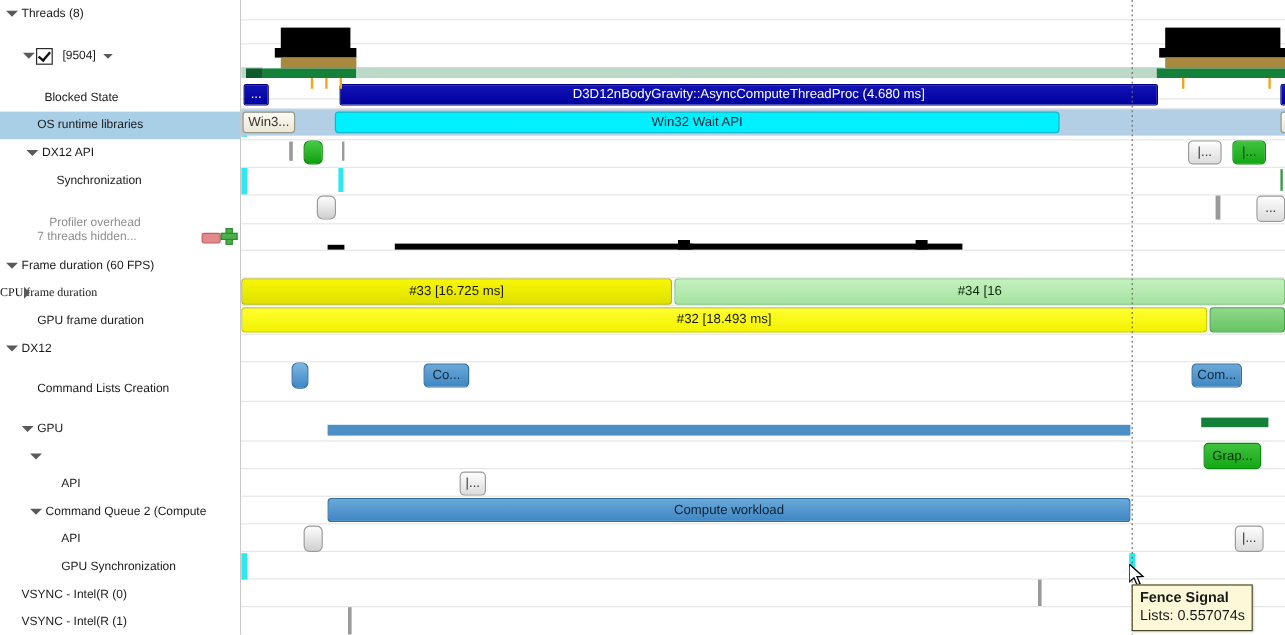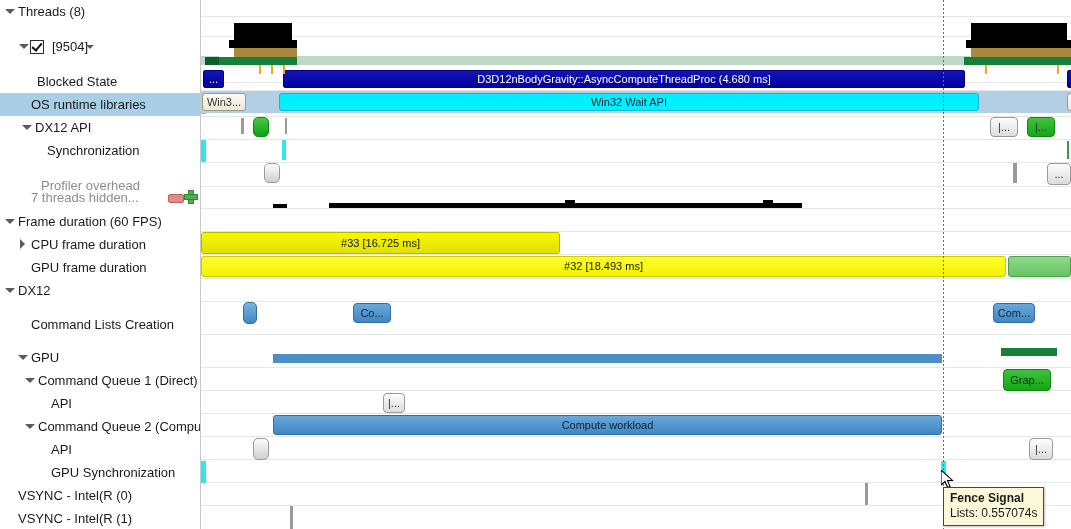--- a/index.html
+++ b/index.html
@@ -8,21 +8,21 @@
     font-family:"Liberation Sans","DejaVu Sans",sans-serif;
     font-size:12px;color:#1a1a1a;background:#ffffff;
   }
   #app{position:relative;width:1071px;height:529px;}
 
   
   #sidebar{position:absolute;left:0;top:0;width:200px;height:529px;background:#ffffff;}
   #sidebar-divider{position:absolute;left:200px;top:0;width:1px;height:529px;background:#c8c8c8;}
   .tree-row{position:absolute;left:0;width:200px;height:23px;display:flex;align-items:center;white-space:nowrap;}
   .tree-row.selected{background:#a8cfe6;}
-  .tree-label{font-size:13px;line-height:23px;}
+  .tree-label{font-size:10px;line-height:23px;}
   .tree-label.dim{color:#8d8d8d;}
   .twisty{position:absolute;width:11px;height:11px;}
   .twisty.open::before{
     content:"";position:absolute;left:1px;top:3px;
     border-left:5px solid transparent;border-right:5px solid transparent;
     border-top:5px solid #5a5a5a;
   }
   .twisty.closed::before{
     content:"";position:absolute;left:3px;top:0px;
     border-top:5px solid transparent;border-bottom:5px solid transparent;
@@ -135,39 +135,38 @@
         <span class="minus-ico" style="left: 168px; top: 8px;"></span>
         <span class="plus-ico" style="left: 184px; top: 4px;"></span>
         <span class="tree-label dim" style="margin-left: 31px;">7 threads hidden...</span>
       </div>
       <div class="tree-row" style="top: 210px;">
         <span class="twisty open" style="left: 4px; top: 6px;"></span>
         <span class="tree-label" style="margin-left: 18px;">Frame duration (60 FPS)</span>
       </div>
       <div class="tree-row" style="top: 233px;">
         <span class="twisty closed" style="left: 17px; top: 6px;"></span>
-        <span class="tree-label" style="margin-left: 31px;">CPU frame duration</span>
+        <span class="tree-label" style=" font-family: Liberation Serif, serif;">CPU frame duration</span>
       </div>
       <div class="tree-row" style="top: 256px;">
         <span class="tree-label" style="margin-left: 31px;">GPU frame duration</span>
       </div>
       <div class="tree-row" style="top: 279px; text-align: right;">
         <span class="twisty open" style="left: 4px; top: 6px;"></span>
         <span class="tree-label" style="margin-left: 18px;">DX12</span>
       </div>
       <div class="tree-row" style="top: 313px;">
         <span class="tree-label" style="margin-left: 31px;">Command Lists Creation</span>
       </div>
       <div class="tree-row" style="top: 346px;">
         <span class="twisty open" style="left: 17px; top: 6px;"></span>
         <span class="tree-label" style="margin-left: 31px;">GPU</span>
       </div>
       <div class="tree-row" style="top: 369px;">
         <span class="twisty open" style="left: 24px; top: 6px;"></span>
-        <span class="tree-label" style="margin-left: 38px;">Command Queue 1 (Direct)</span>
       </div>
       <div class="tree-row" style="top: 392px;">
         <span class="tree-label" style="margin-left: 51px;">API</span>
       </div>
       <div class="tree-row" style="top: 415px;">
         <span class="twisty open" style="left: 24px; top: 6px;"></span>
         <span class="tree-label" style="margin-left: 38px;">Command Queue 2 (Compute</span>
       </div>
       <div class="tree-row" style="top: 438px;">
         <span class="tree-label" style="margin-left: 51px;">API</span>
@@ -225,21 +224,21 @@
         <span class="bar-lbl">...</span>
       </div>
       <div class="bar b-blue" style="left: 82px; top: 70px; width: 682px; height: 18px; line-height: 16px;">
         <span class="bar-lbl">D3D12nBodyGravity::AsyncComputeThreadProc (4.680 ms]</span>
       </div>
       <div class="bar b-blue" style="left: 866px; top: 70px; width: 24px; height: 18px; line-height: 16px;"></div>
       <div class="bar b-paleband" style="left: 0px; top: 91px; width: 870px; height: 22px; line-height: 20px;"></div>
       <div class="bar chip" style="left: 1px; top: 93px; width: 44px; height: 18px; line-height: 16px;">
         <span class="bar-lbl">Win3...</span>
       </div>
-      <div class="bar b-cyan" style="left: 78px; top: 93px; width: 700px; height: 18px; line-height: 16px;">
+      <div class="bar b-cyan" style="left: 78px; top: 93px; width: 604px; height: 18px; line-height: 16px;">
         <span class="bar-lbl">Win32 Wait API</span>
       </div>
       <div class="bar chip" style="left: 866px; top: 93px; width: 24px; height: 18px; line-height: 16px;"></div>
       <div class="bar graymark" style="left: 40px; top: 118px; width: 3px; height: 16px; line-height: 14px;"></div>
       <div class="bar pill-green" style="left: 52px; top: 117px; width: 16px; height: 20px; line-height: 18px;"></div>
       <div class="bar graymark" style="left: 84px; top: 118px; width: 2px; height: 16px; line-height: 14px;"></div>
       <div class="bar chip-gray" style="left: 789px; top: 117px; width: 28px; height: 20px; line-height: 18px;">
         <span class="bar-lbl">|...</span>
       </div>
       <div class="bar chip-green" style="left: 826px; top: 117px; width: 28px; height: 20px; line-height: 18px;">
@@ -252,20 +251,23 @@
       <div class="bar chip-gray" style="left: 846px; top: 163px; width: 24px; height: 22px; line-height: 20px;">
         <span class="bar-lbl">...</span>
       </div>
       <div class="bar b-black" style="left: 72px; top: 204px; width: 14px; height: 4px; line-height: 2px;"></div>
       <div class="bar b-black" style="left: 128px; top: 203px; width: 248px; height: 5px; line-height: 3px;"></div>
       <div class="bar b-black" style="left: 364px; top: 200px; width: 10px; height: 8px; line-height: 6px;"></div>
       <div class="bar b-black" style="left: 374px; top: 203px; width: 227px; height: 5px; line-height: 3px;"></div>
       <div class="bar b-black" style="left: 562px; top: 200px; width: 10px; height: 8px; line-height: 6px;"></div>
       <div class="bar b-yellow" style="left: 0px; top: 232px; width: 359px; height: 22px; line-height: 20px;">
         <span class="bar-lbl">#33 [16.725 ms]</span>
+      </div>
+      <div class="bar b-greenlite" style="left: 361px; top: 232px; width: 509px; height: 22px; line-height: 20px;">
+        <span class="bar-lbl">#34 [16</span>
       </div>
       <div class="bar b-ylw2" style="left: 0px; top: 256px; width: 805px; height: 21px; line-height: 19px;">
         <span class="bar-lbl">#32 [18.493 ms]</span>
       </div>
       <div class="bar b-greenmid" style="left: 807px; top: 256px; width: 63px; height: 21px; line-height: 19px;"></div>
       <div class="bar pill-blue" style="left: 42px; top: 302px; width: 14px; height: 22px; line-height: 20px;"></div>
       <div class="bar chip-blue" style="left: 152px; top: 303px; width: 38px; height: 20px; line-height: 18px;">
         <span class="bar-lbl">Co...</span>
       </div>
       <div class="bar chip-blue" style="left: 792px; top: 303px; width: 42px; height: 20px; line-height: 18px;">

